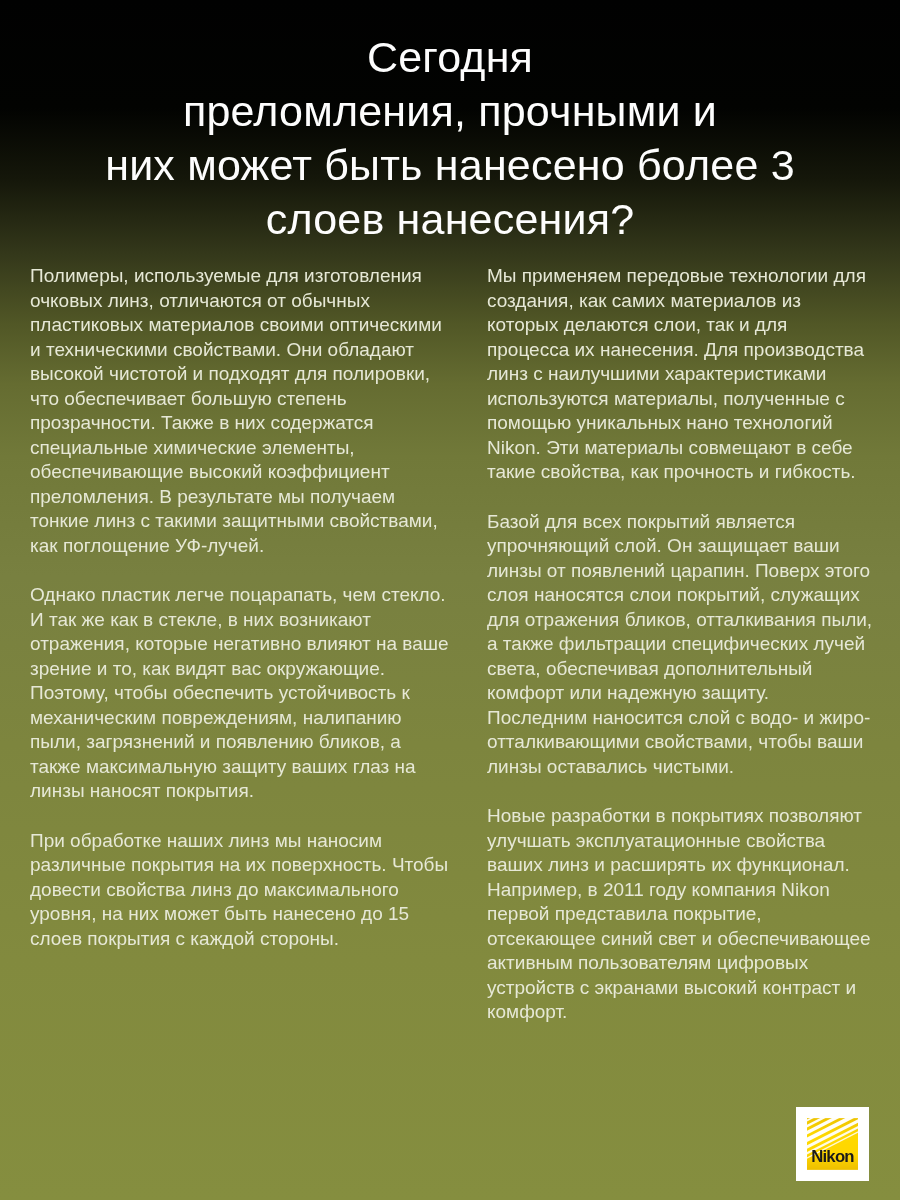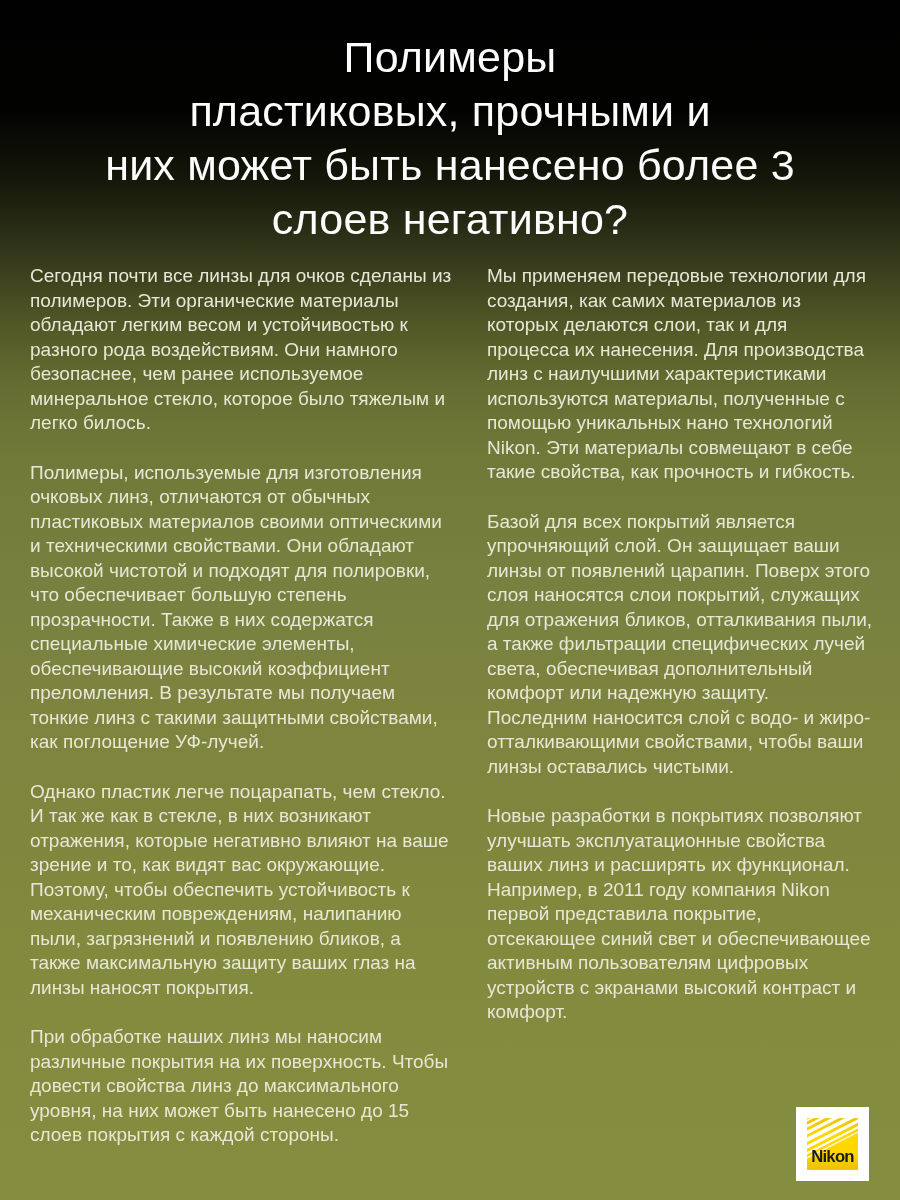--- a/index.html
+++ b/index.html
@@ -62,31 +62,30 @@
     width: 100%;
     height: 100%;
   }
 </style>
 </head>
 <body>
 
 <div class="page">
 
   <div class="header">
-    <div>Полимеры</div>
+    <div>Сегодня</div>
     <div>
-      <div>пластиковых, прочными и</div>
+      <div>преломления, прочными и</div>
       <div>них может быть нанесено более 3</div>
-      <div>слоев негативно?</div>
+      <div>слоев нанесения?</div>
     </div>
   </div>
 
   <div class="columns">
     <div class="col">
-      <p>Сегодня почти все линзы для очков сделаны из полимеров. Эти органические материалы обладают легким весом и устойчивостью к разного рода воздействиям. Они намного безопаснее, чем ранее используемое минеральное стекло, которое было тяжелым и легко билось.</p>
       <p>Полимеры, используемые для изготовления очковых линз, отличаются от обычных пластиковых материалов своими оптическими и техническими свойствами. Они обладают высокой чистотой и подходят для полировки, что обеспечивает большую степень прозрачности. Также в них содержатся специальные химические элементы, обеспечивающие высокий коэффициент преломления. В результате мы получаем тонкие линз с такими защитными свойствами, как поглощение УФ-лучей.</p>
       <p>Однако пластик легче поцарапать, чем стекло. И так же как в стекле, в них возникают отражения, которые негативно влияют на ваше зрение и то, как видят вас окружающие. Поэтому, чтобы обеспечить устойчивость к механическим повреждениям, налипанию пыли, загрязнений и появлению бликов, а также максимальную защиту ваших глаз на линзы наносят покрытия.</p>
       <p>При обработке наших линз мы наносим различные покрытия на их поверхность. Чтобы довести свойства линз до максимального уровня, на них может быть нанесено до 15 слоев покрытия с каждой стороны.</p>
     </div>
     <div class="col">
       <p>Мы применяем передовые технологии для создания, как самих материалов из которых делаются слои, так и для процесса их нанесения. Для производства линз с наилучшими характеристиками используются материалы, полученные с помощью уникальных нано технологий Nikon. Эти материалы совмещают в себе такие свойства, как прочность и гибкость.</p>
       <p>Базой для всех покрытий является упрочняющий слой. Он защищает ваши линзы от появлений царапин. Поверх этого слоя наносятся слои покрытий, служащих для отражения бликов, отталкивания пыли, а также фильтрации специфических лучей света, обеспечивая дополнительный комфорт или надежную защиту. Последним наносится слой с водо- и жиро-отталкивающими свойствами, чтобы ваши линзы оставались чистыми.</p>
       <p>Новые разработки в покрытиях позволяют улучшать эксплуатационные свойства ваших линз и расширять их функционал. Например, в 2011 году компания Nikon первой представила покрытие, отсекающее синий свет и обеспечивающее активным пользователям цифровых устройств с экранами высокий контраст и комфорт.</p>
     </div>
   </div>

